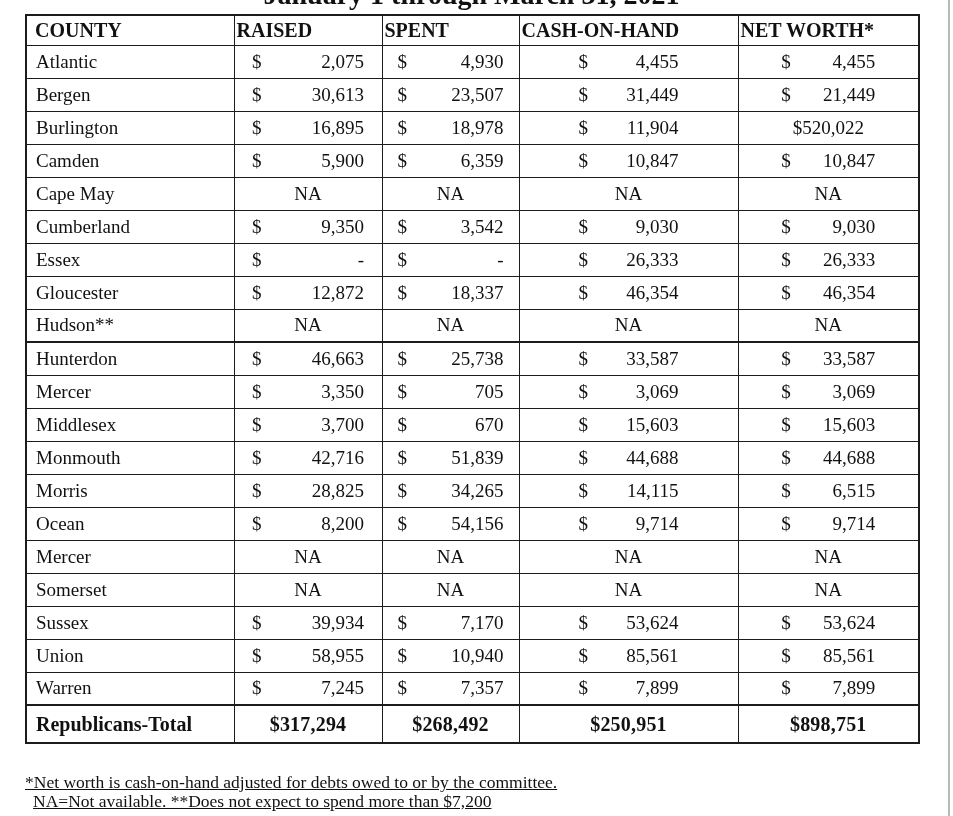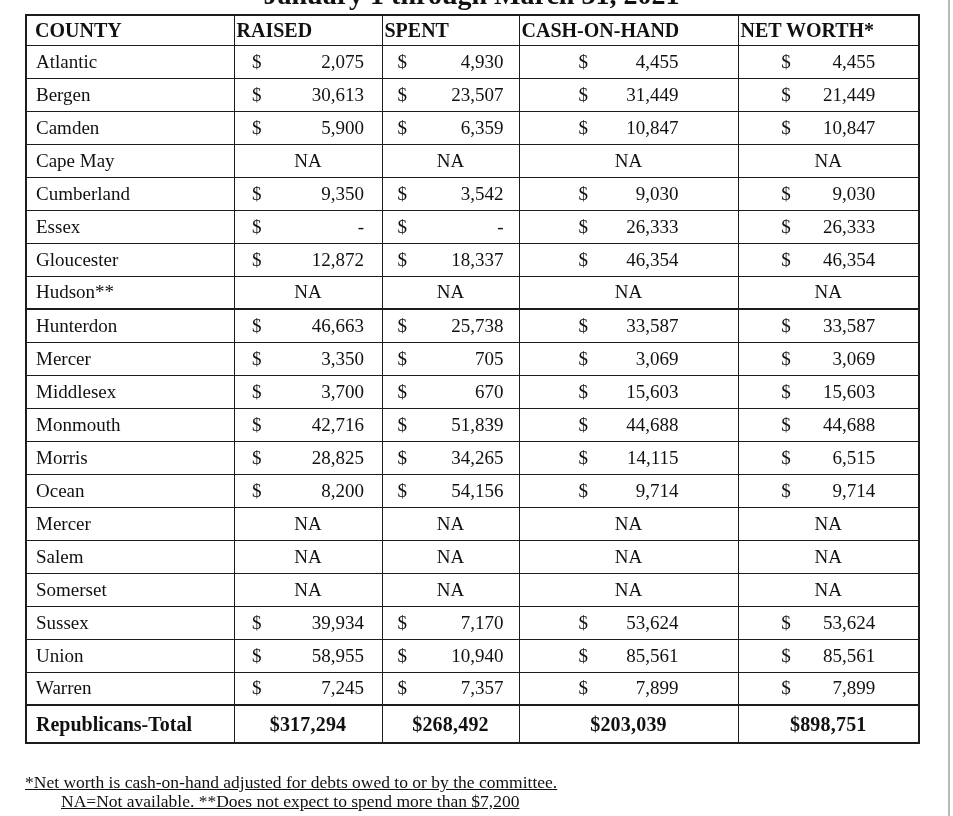--- a/index.html
+++ b/index.html
@@ -48,21 +48,21 @@
     height:38px; font-weight:bold; font-size:20px;
     border-top:2px solid #1c1c1c;
   }
   tr.total-row td.county { padding-left:9px; }
   tr.total-row .center { letter-spacing:0.2px; }
   
   .footnotes {
     position:absolute; left:25px; top:773px; width:893px;
     font-size:17.5px; line-height:19px;text-decoration:underline;
   }
-  .footnotes .fn2 { padding-left:8px;margin-left:28px; }
+  .footnotes .fn2 { padding-left:8px; }
   
   .edge-line {
     position:absolute; top:0; right:3px; width:2px; height:816px;
     background:#b9b9b9;
   }
 </style>
 </head>
 <body>
 
 <div class="title-clip">
@@ -135,20 +135,44 @@
           </span>
         </td>
         <td>
           <span class="money">
             <span>$</span>
             <span>21,449</span>
           </span>
         </td>
       </tr>
       <tr>
+        <td class="county">Burlington</td>
+        <td>
+          <span class="money">
+            <span>$</span>
+            <span>16,895</span>
+          </span>
+        </td>
+        <td>
+          <span class="money">
+            <span>$</span>
+            <span>18,978</span>
+          </span>
+        </td>
+        <td>
+          <span class="money">
+            <span>$</span>
+            <span>11,904</span>
+          </span>
+        </td>
+        <td>
+          <span class="center">$520,022</span>
+        </td>
+      </tr>
+      <tr>
         <td class="county">Camden</td>
         <td>
           <span class="money">
             <span>$</span>
             <span>5,900</span>
           </span>
         </td>
         <td>
           <span class="money">
             <span>$</span>
@@ -436,35 +460,20 @@
         </td>
         <td>
           <span class="money">
             <span>$</span>
             <span>9,714</span>
           </span>
         </td>
       </tr>
       <tr>
         <td class="county">Mercer</td>
-        <td>
-          <span class="center">NA</span>
-        </td>
-        <td>
-          <span class="center">NA</span>
-        </td>
-        <td>
-          <span class="center">NA</span>
-        </td>
-        <td>
-          <span class="center">NA</span>
-        </td>
-      </tr>
-      <tr>
-        <td class="county">Salem</td>
         <td>
           <span class="center">NA</span>
         </td>
         <td>
           <span class="center">NA</span>
         </td>
         <td>
           <span class="center">NA</span>
         </td>
         <td>
@@ -571,21 +580,21 @@
   <tfoot>
     <tr class="total-row">
       <td class="county">Republicans-Total</td>
       <td>
           <span class="center">$317,294</span>
         </td>
       <td>
           <span class="center">$268,492</span>
         </td>
       <td>
-          <span class="center">$203,039</span>
+          <span class="center">$250,951</span>
         </td>
       <td>
           <span class="center">$898,751</span>
         </td>
     </tr>
   </tfoot>
 </table>
 
 <div class="footnotes">
   <div class="fn1">*Net worth is cash-on-hand adjusted for debts owed to or by the committee.</div>

